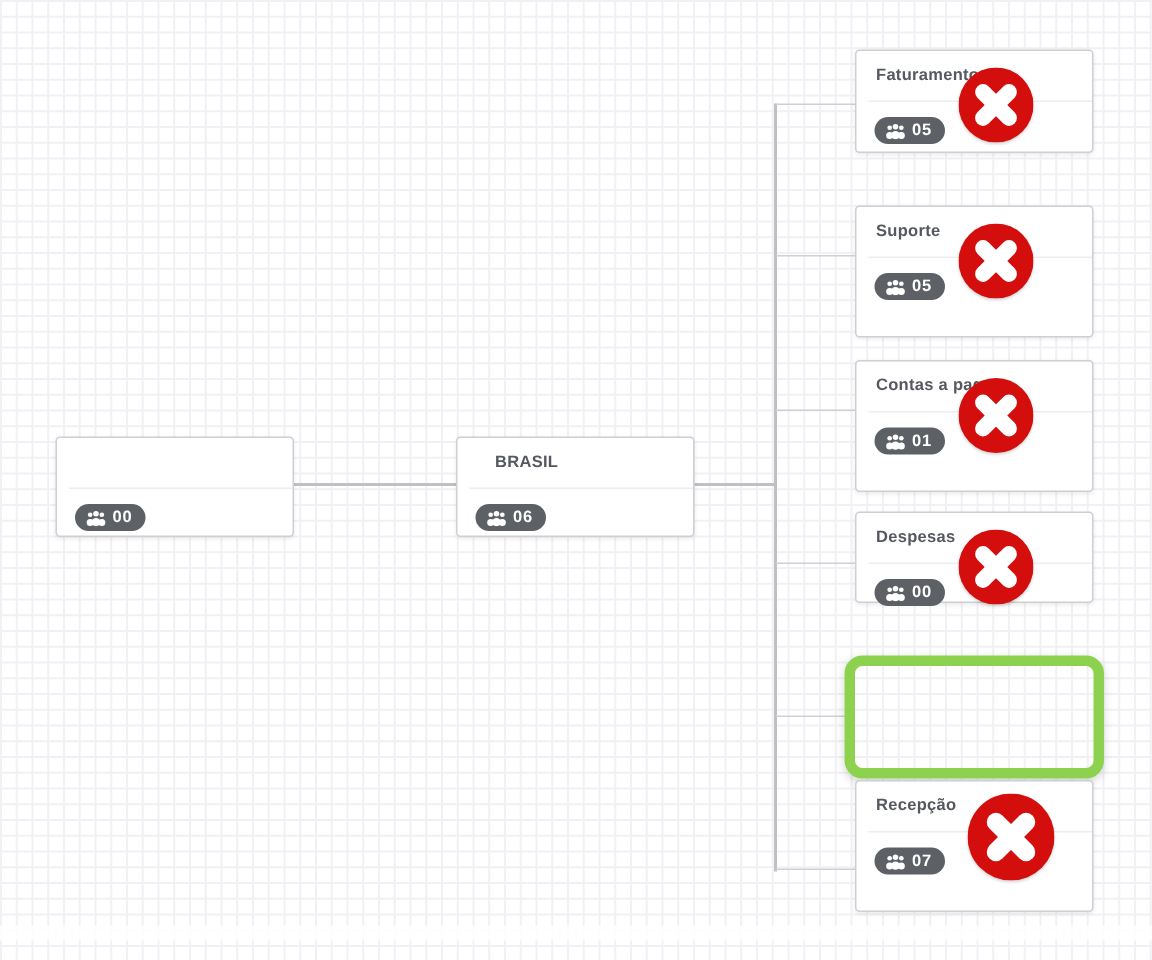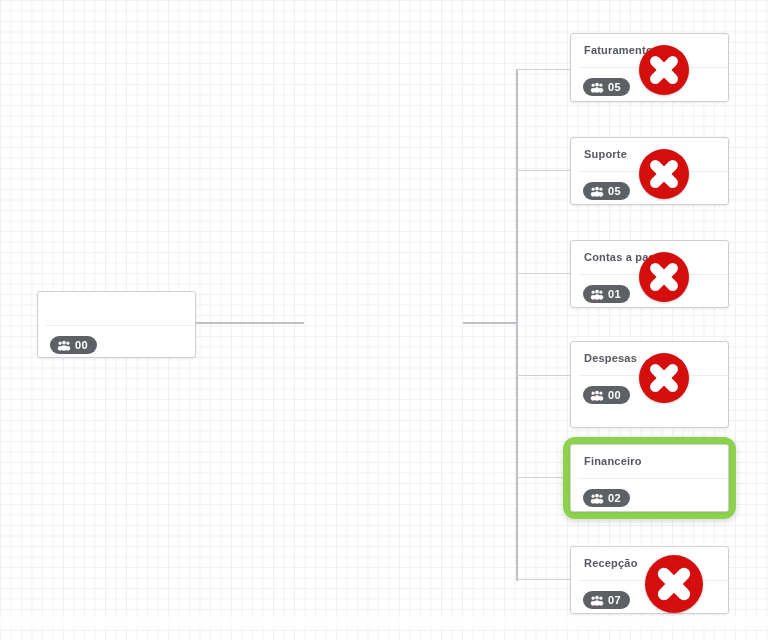--- a/index.html
+++ b/index.html
@@ -8,21 +8,21 @@
     position:relative;width:768px;height:640px;overflow:hidden;
     background-color:#ffffff;
     background-image:
       linear-gradient(#f1f1f5 1px, transparent 1px),
       linear-gradient(90deg, #f1f1f5 1px, transparent 1px);
     background-size:10.5px 10.5px;
   }
   .connector{position:absolute;background:#bfbfc4;}
   .connector.stub{background:#cfcfd4;}
   .card{
-    position:absolute;left:570px;width:159px;height:68px;
+    position:absolute;left:570px;width:159px;height:88px;
     background:#ffffff;border:1px solid #cfcfd3;border-radius:3px;
     box-shadow:0 1px 3px rgba(0,0,0,0.08);
     box-sizing:border-box;cursor:pointer;
   }
   .card-title{
     position:absolute;top:10px;left:13px;
     font-size:11px;font-weight:600;color:#55585f;letter-spacing:0.2px;
     white-space:nowrap;
   }
   .card-divider{
@@ -77,20 +77,35 @@
           <circle cx="14" cy="4" r="2"></circle>
           <circle cx="9" cy="3.2" r="2.4"></circle>
         <rect x="1" y="7.6" width="6" height="6" rx="3"></rect>
           <rect x="11" y="7.6" width="6" height="6" rx="3"></rect>
         <rect x="5.2" y="6.8" width="7.6" height="7" rx="3.8"></rect>
       </svg>
       <span>00</span>
     </div>
   </div>
 
+  <div class="card" style="left:304px;top:291px;height:67px;">
+    <div class="card-title" style="left:25px;">BRASIL</div>
+    <div class="card-divider"></div>
+    <div class="badge">
+      <svg width="14" height="11" viewBox="0 0 18 14" fill="#ffffff">
+        <circle cx="4" cy="4" r="2"></circle>
+          <circle cx="14" cy="4" r="2"></circle>
+          <circle cx="9" cy="3.2" r="2.4"></circle>
+        <rect x="1" y="7.6" width="6" height="6" rx="3"></rect>
+          <rect x="11" y="7.6" width="6" height="6" rx="3"></rect>
+        <rect x="5.2" y="6.8" width="7.6" height="7" rx="3.8"></rect>
+      </svg>
+      <span>06</span>
+    </div>
+  </div>
 
   <div class="card" style="top:33px;height:69px;">
     <div class="card-title">Faturamento</div>
     <div class="card-divider"></div>
     <div class="badge">
       <svg width="14" height="11" viewBox="0 0 18 14" fill="#ffffff">
         <circle cx="4" cy="4" r="2"></circle>
           <circle cx="14" cy="4" r="2"></circle>
           <circle cx="9" cy="3.2" r="2.4"></circle>
         <rect x="1" y="7.6" width="6" height="6" rx="3"></rect>
@@ -153,21 +168,21 @@
       <svg viewBox="0 0 52 52">
         <circle cx="26" cy="26" r="26" fill="#d40d0d"></circle>
         <g stroke="#ffffff" stroke-width="11" stroke-linecap="round">
           <line x1="17" y1="17" x2="35" y2="35"></line>
             <line x1="35" y1="17" x2="17" y2="35"></line>
         </g>
       </svg>
     </button>
   </div>
 
-  <div class="card" style="top:341px;height:87px;">
+  <div class="card" style="top:341px;height:61px;">
     <div class="card-title">Despesas</div>
     <div class="card-divider"></div>
     <div class="badge">
       <svg width="14" height="11" viewBox="0 0 18 14" fill="#ffffff">
         <circle cx="4" cy="4" r="2"></circle>
           <circle cx="14" cy="4" r="2"></circle>
           <circle cx="9" cy="3.2" r="2.4"></circle>
         <rect x="1" y="7.6" width="6" height="6" rx="3"></rect>
           <rect x="11" y="7.6" width="6" height="6" rx="3"></rect>
         <rect x="5.2" y="6.8" width="7.6" height="7" rx="3.8"></rect>
@@ -179,37 +194,22 @@
         <circle cx="26" cy="26" r="26" fill="#d40d0d"></circle>
         <g stroke="#ffffff" stroke-width="11" stroke-linecap="round">
           <line x1="17" y1="17" x2="35" y2="35"></line>
             <line x1="35" y1="17" x2="17" y2="35"></line>
         </g>
       </svg>
     </button>
   </div>
 
   <div class="selection-outline"></div>
-  <div class="card" style="top:444px;">
-    <div class="card-title">Financeiro</div>
-    <div class="card-divider"></div>
-    <div class="badge">
-      <svg width="14" height="11" viewBox="0 0 18 14" fill="#ffffff">
-        <circle cx="4" cy="4" r="2"></circle>
-          <circle cx="14" cy="4" r="2"></circle>
-          <circle cx="9" cy="3.2" r="2.4"></circle>
-        <rect x="1" y="7.6" width="6" height="6" rx="3"></rect>
-          <rect x="11" y="7.6" width="6" height="6" rx="3"></rect>
-        <rect x="5.2" y="6.8" width="7.6" height="7" rx="3.8"></rect>
-      </svg>
-      <span>02</span>
-    </div>
-  </div>
-
-  <div class="card" style="top:546px;">
+
+  <div class="card" style="top:520px;">
     <div class="card-title">Recepção</div>
     <div class="card-divider"></div>
     <div class="badge">
       <svg width="14" height="11" viewBox="0 0 18 14" fill="#ffffff">
         <circle cx="4" cy="4" r="2"></circle>
           <circle cx="14" cy="4" r="2"></circle>
           <circle cx="9" cy="3.2" r="2.4"></circle>
         <rect x="1" y="7.6" width="6" height="6" rx="3"></rect>
           <rect x="11" y="7.6" width="6" height="6" rx="3"></rect>
         <rect x="5.2" y="6.8" width="7.6" height="7" rx="3.8"></rect>

